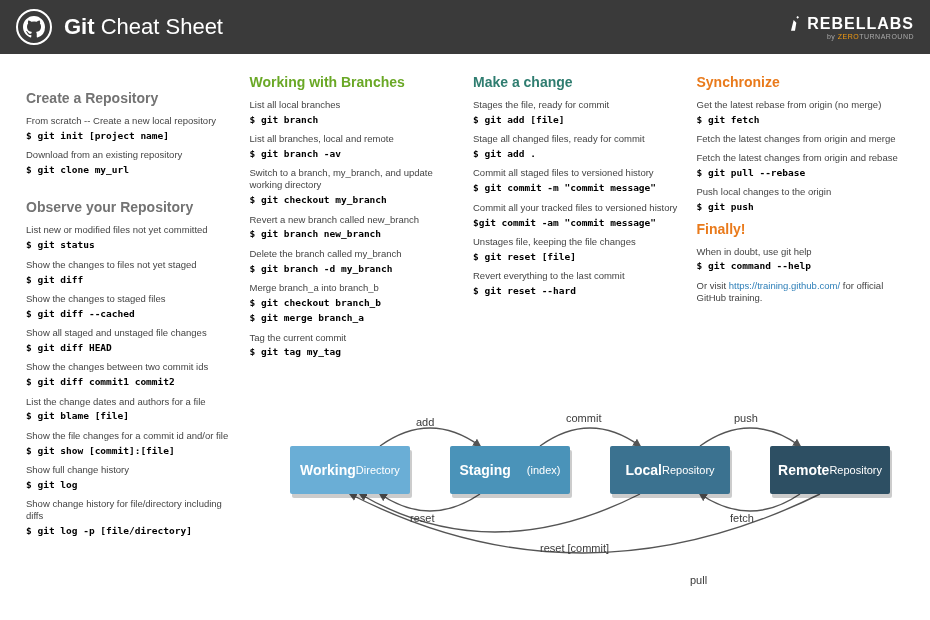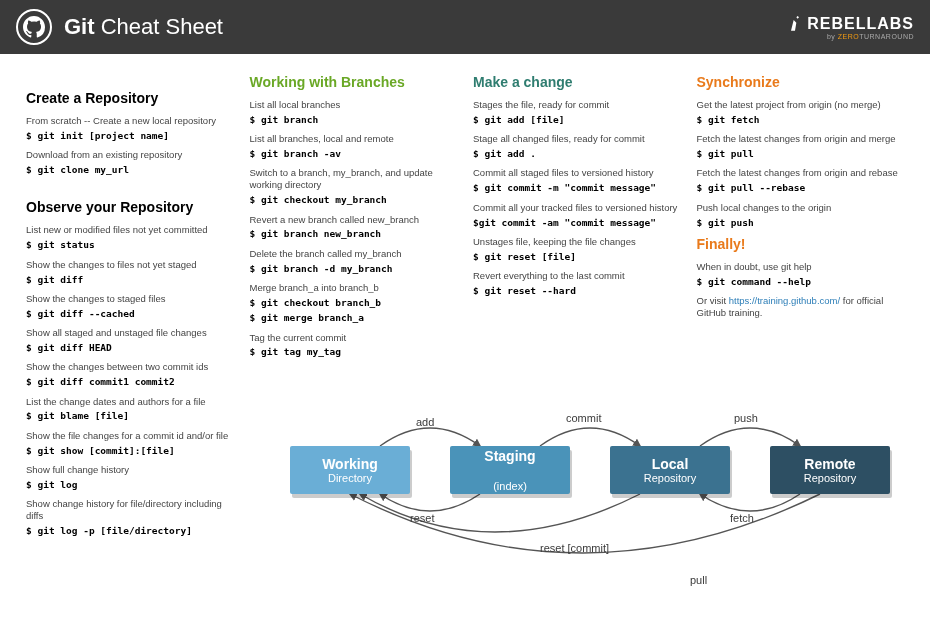--- a/index.html
+++ b/index.html
@@ -34,40 +34,40 @@
   .brand-orange { color: #f39c12; }
   .rl-icon { width:16px; height:16px; }
   .content {
     display: grid;
     grid-template-columns: 1fr 1fr 1fr 1fr;
     gap: 16px;
     padding: 16px 26px 0 26px;
   }
   .col { display: flex; flex-direction: column; gap: 3px; }
   .section-title { font-size: 14px; font-weight: 700; margin-top: 4px; margin-bottom: 2px; }
-  .c-blue   .section-title, .t-blue   { color: #000000; margin-top: 20px; }
+  .c-blue   .section-title, .t-blue   { color: #737373; margin-top: 20px; }
   .c-green  .section-title, .t-green  { color: #6aa826; }
   .c-teal   .section-title, .t-teal   { color: #2f7d70; }
   .c-orange .section-title, .t-orange { color: #e97a1b; }
   .entry-desc { font-size: 9.5px; color: #444; line-height: 1.25; margin-top: 4px;}
   .entry-cmd  { font-family: "Consolas","Menlo",monospace; font-size: 9.5px; font-weight: 700; color:#000; line-height:1.3;}
   .link { color: #2e7fb8; }
   .diagram {
     position: absolute;
     left: 260px;
     top: 402px;
     width: 640px;
     height: 210px;
   }
   .dbox {
     position: absolute;
     width: 120px;
     height: 48px;
     display: flex;
-    flex-direction: column;
+    flex-direction: row;
     align-items: center;
     justify-content: center;
     color: #fff;
     border-radius: 2px;
     box-shadow: 2px 4px 0 rgba(0,0,0,.2);
   }
   .dbox .t1 { font-size: 14px; font-weight: 700; }
   .dbox .t2 { font-size: 11px; font-weight: 300; }
   .b1 { left: 30px;  top: 44px; background:#6aaed6; }
   .b2 { left: 190px; top: 44px; background:#4a93b9;gap:16px; }
@@ -165,24 +165,23 @@
     <div class="entry-desc">Commit all your tracked files to versioned history</div>
     <div class="entry-cmd">$git commit -am "commit message"</div>
     <div class="entry-desc">Unstages file, keeping the file changes</div>
     <div class="entry-cmd">$ git reset [file]</div>
     <div class="entry-desc">Revert everything to the last commit</div>
     <div class="entry-cmd">$ git reset --hard</div>
   </div>
 
   <div class="col c-orange">
     <div class="section-title">Synchronize</div>
-    <div class="entry-desc">Get the latest project from origin (no merge)</div>
+    <div class="entry-desc">Get the latest rebase from origin (no merge)</div>
     <div class="entry-cmd">$ git fetch</div>
     <div class="entry-desc">Fetch the latest changes from origin and merge</div>
-    <div class="entry-cmd">$ git pull</div>
     <div class="entry-desc">Fetch the latest changes from origin and rebase</div>
     <div class="entry-cmd">$ git pull --rebase</div>
     <div class="entry-desc">Push local changes to the origin</div>
     <div class="entry-cmd">$ git push</div>
 
     <div class="section-title">Finally!</div>
     <div class="entry-desc">When in doubt, use git help</div>
     <div class="entry-cmd">$ git command --help</div>
     <div class="entry-desc">
       <span>Or visit </span><span class="link">https://training.github.com/</span><span> for official GitHub training.</span>

